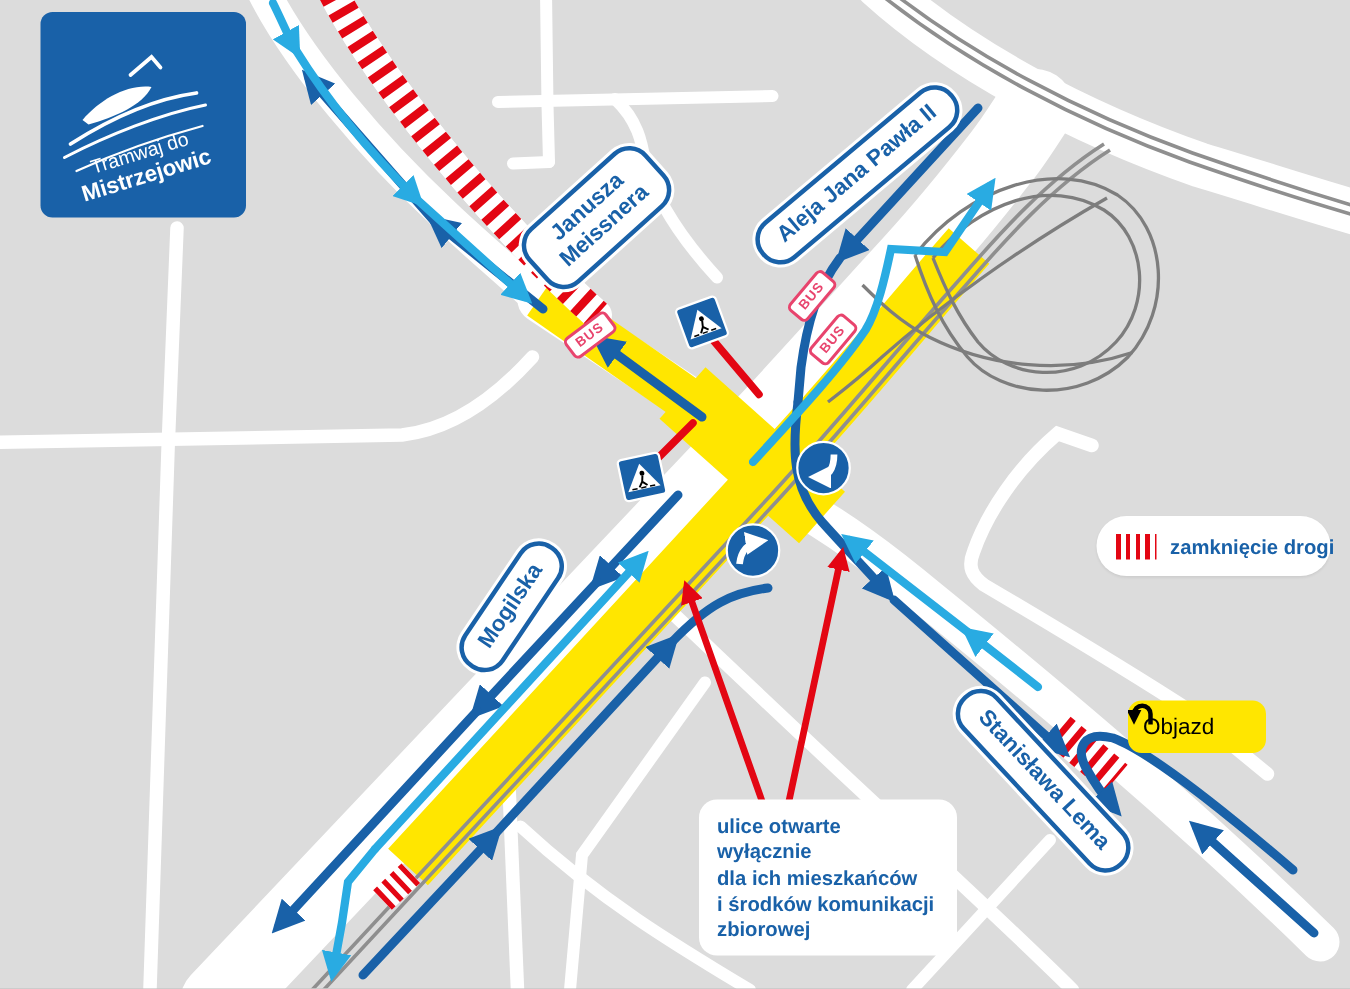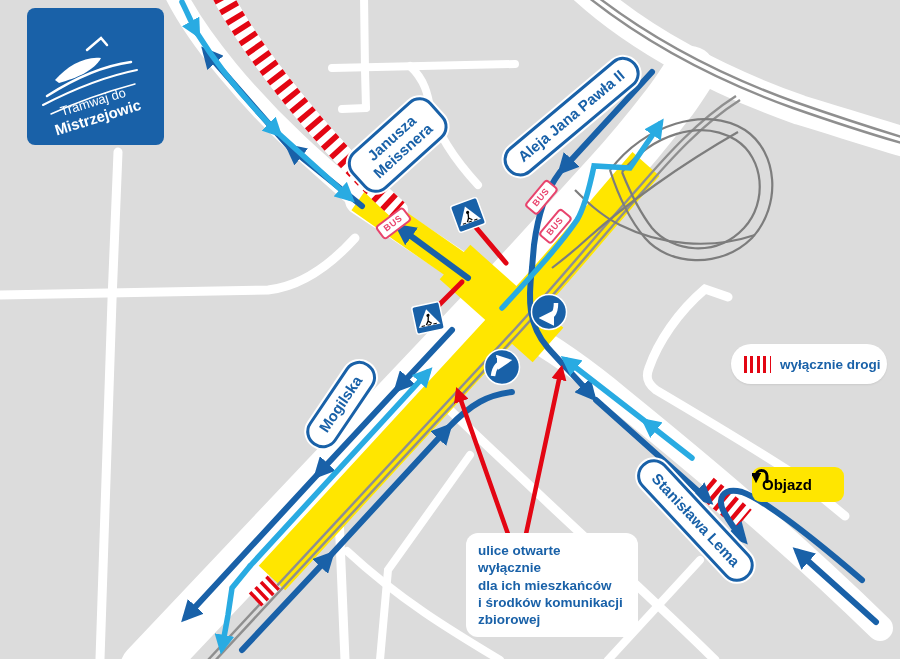--- a/index.html
+++ b/index.html
@@ -24,21 +24,21 @@
     box-sizing:border-box;box-shadow:0 1px 2px rgba(0,0,0,.08);
   }
   #legend .stripes{
     width:27px;height:17px;flex:0 0 auto;
     background:repeating-linear-gradient(90deg,#e30613 0 3px,transparent 3px 6.5px);
   }
   #legend .txt{color:#1961a8;font-weight:bold;font-size:13.5px;white-space:nowrap;}
   #objazd{
     position:absolute;left:752px;top:467px;width:92px;height:35px;background:#ffe600;
     border-radius:9px;display:flex;align-items:center;gap:7px;padding:0 10px;
-    box-sizing:border-box;color:#000;font-weight:bold;font-size:15px;
+    box-sizing:border-box;color:#000;font-weight:normal;font-size:15px;
   }
   #annotation{
     position:absolute;left:450px;top:533px;width:172px;background:#fff;border-radius:12px;
     padding:9px 12px;box-sizing:border-box;color:#1961a8;font-weight:bold;font-size:13.5px;
     line-height:1.28;white-space:pre-line;margin-left:16px;
   }
   #logo{
     position:absolute;left:27px;top:8px;width:137px;height:137px;background:#1961a8;
     border-radius:8px;overflow:hidden;
   }
@@ -211,21 +211,21 @@
 <div class="pill" style="left:488px;top:100px;transform:rotate(-40deg);white-space:nowrap;">Aleja Jana Pawła II</div>
 <div class="pill" style="left:292px;top:388px;transform:rotate(-56deg);white-space:nowrap;">Mogilska</div>
 <div class="pill" style="left:618px;top:504px;transform:rotate(47deg);white-space:nowrap;">Stanisława Lema</div>
 
 <div class="bus-badge" style="left:376px;top:215px;transform:rotate(-37deg);">BUS</div>
 <div class="bus-badge" style="left:524px;top:189px;transform:rotate(-50deg);">BUS</div>
 <div class="bus-badge" style="left:538px;top:218px;transform:rotate(-50deg);">BUS</div>
 
 <div id="legend">
   <div class="stripes"></div>
-  <div class="txt">wyłącznie drogi</div>
+  <div class="txt">zamknięcie drogi</div>
 </div>
 
 <div id="objazd">
   <svg width="20" height="20" viewBox="0 0 20 20">
     <path d="M 15,16 L 15,9 A 5.5,5.5 0 0 0 4,9 L 4,12" stroke="#000" stroke-width="3" fill="none" marker-end="url(#mk)"></path>
   </svg>
   <span>Objazd</span>
 </div>
 
 <div id="annotation">ulice otwarte wyłącznie

